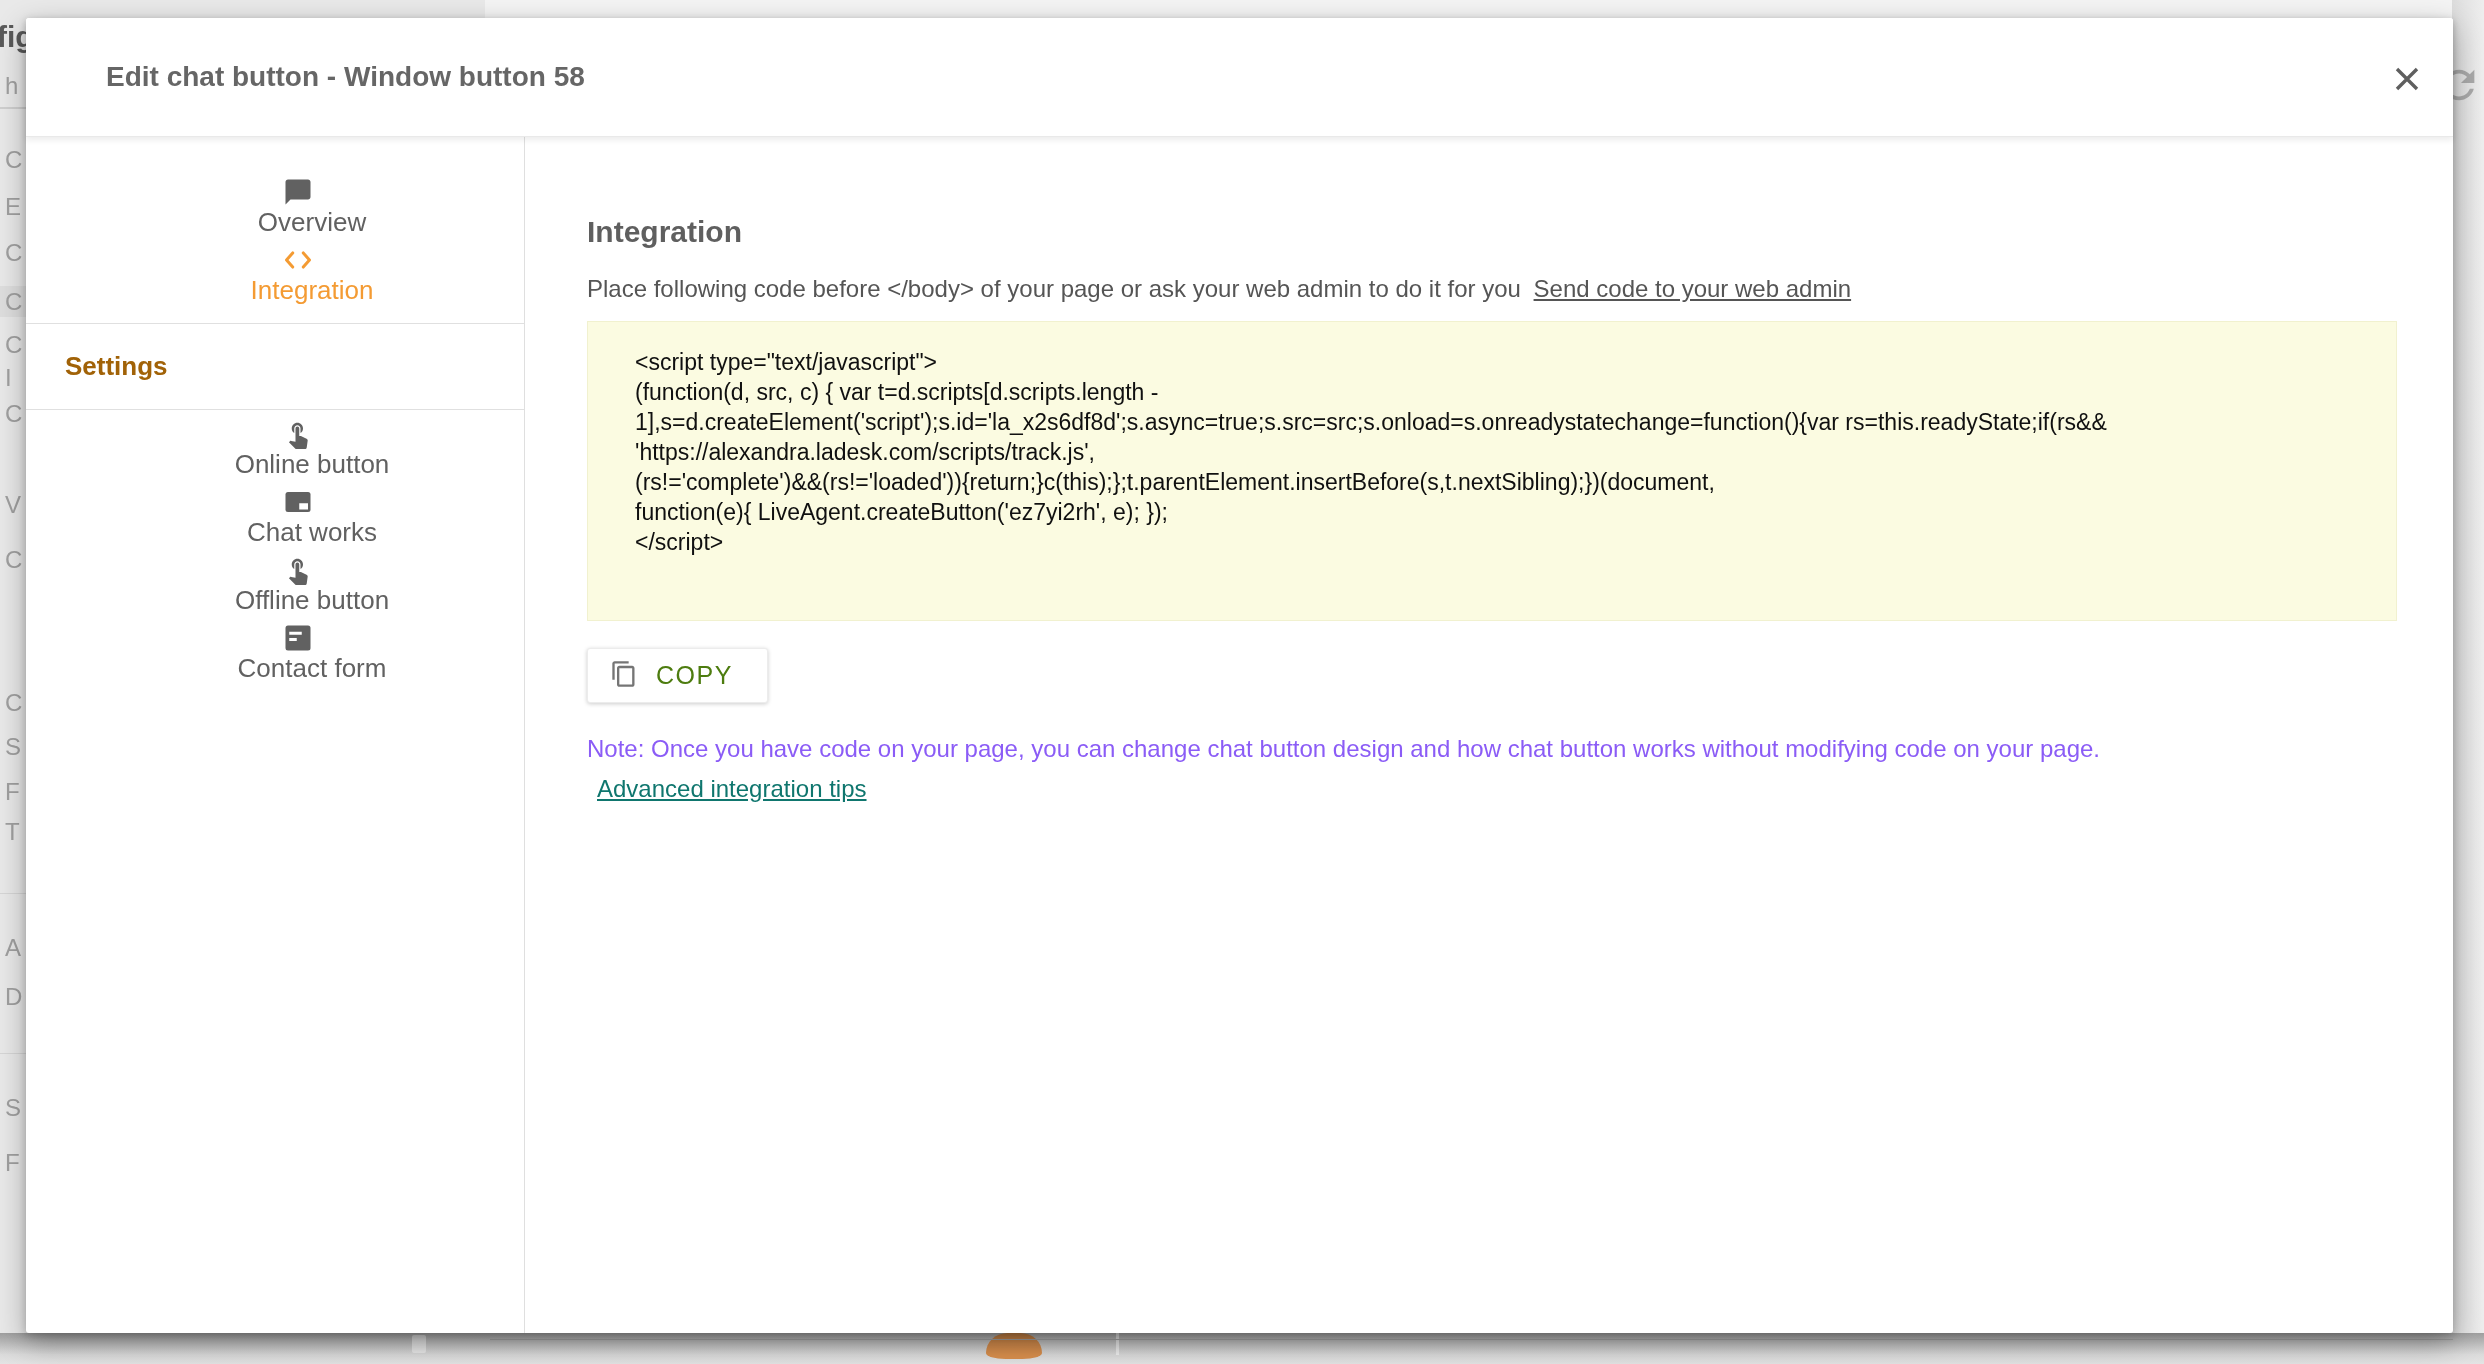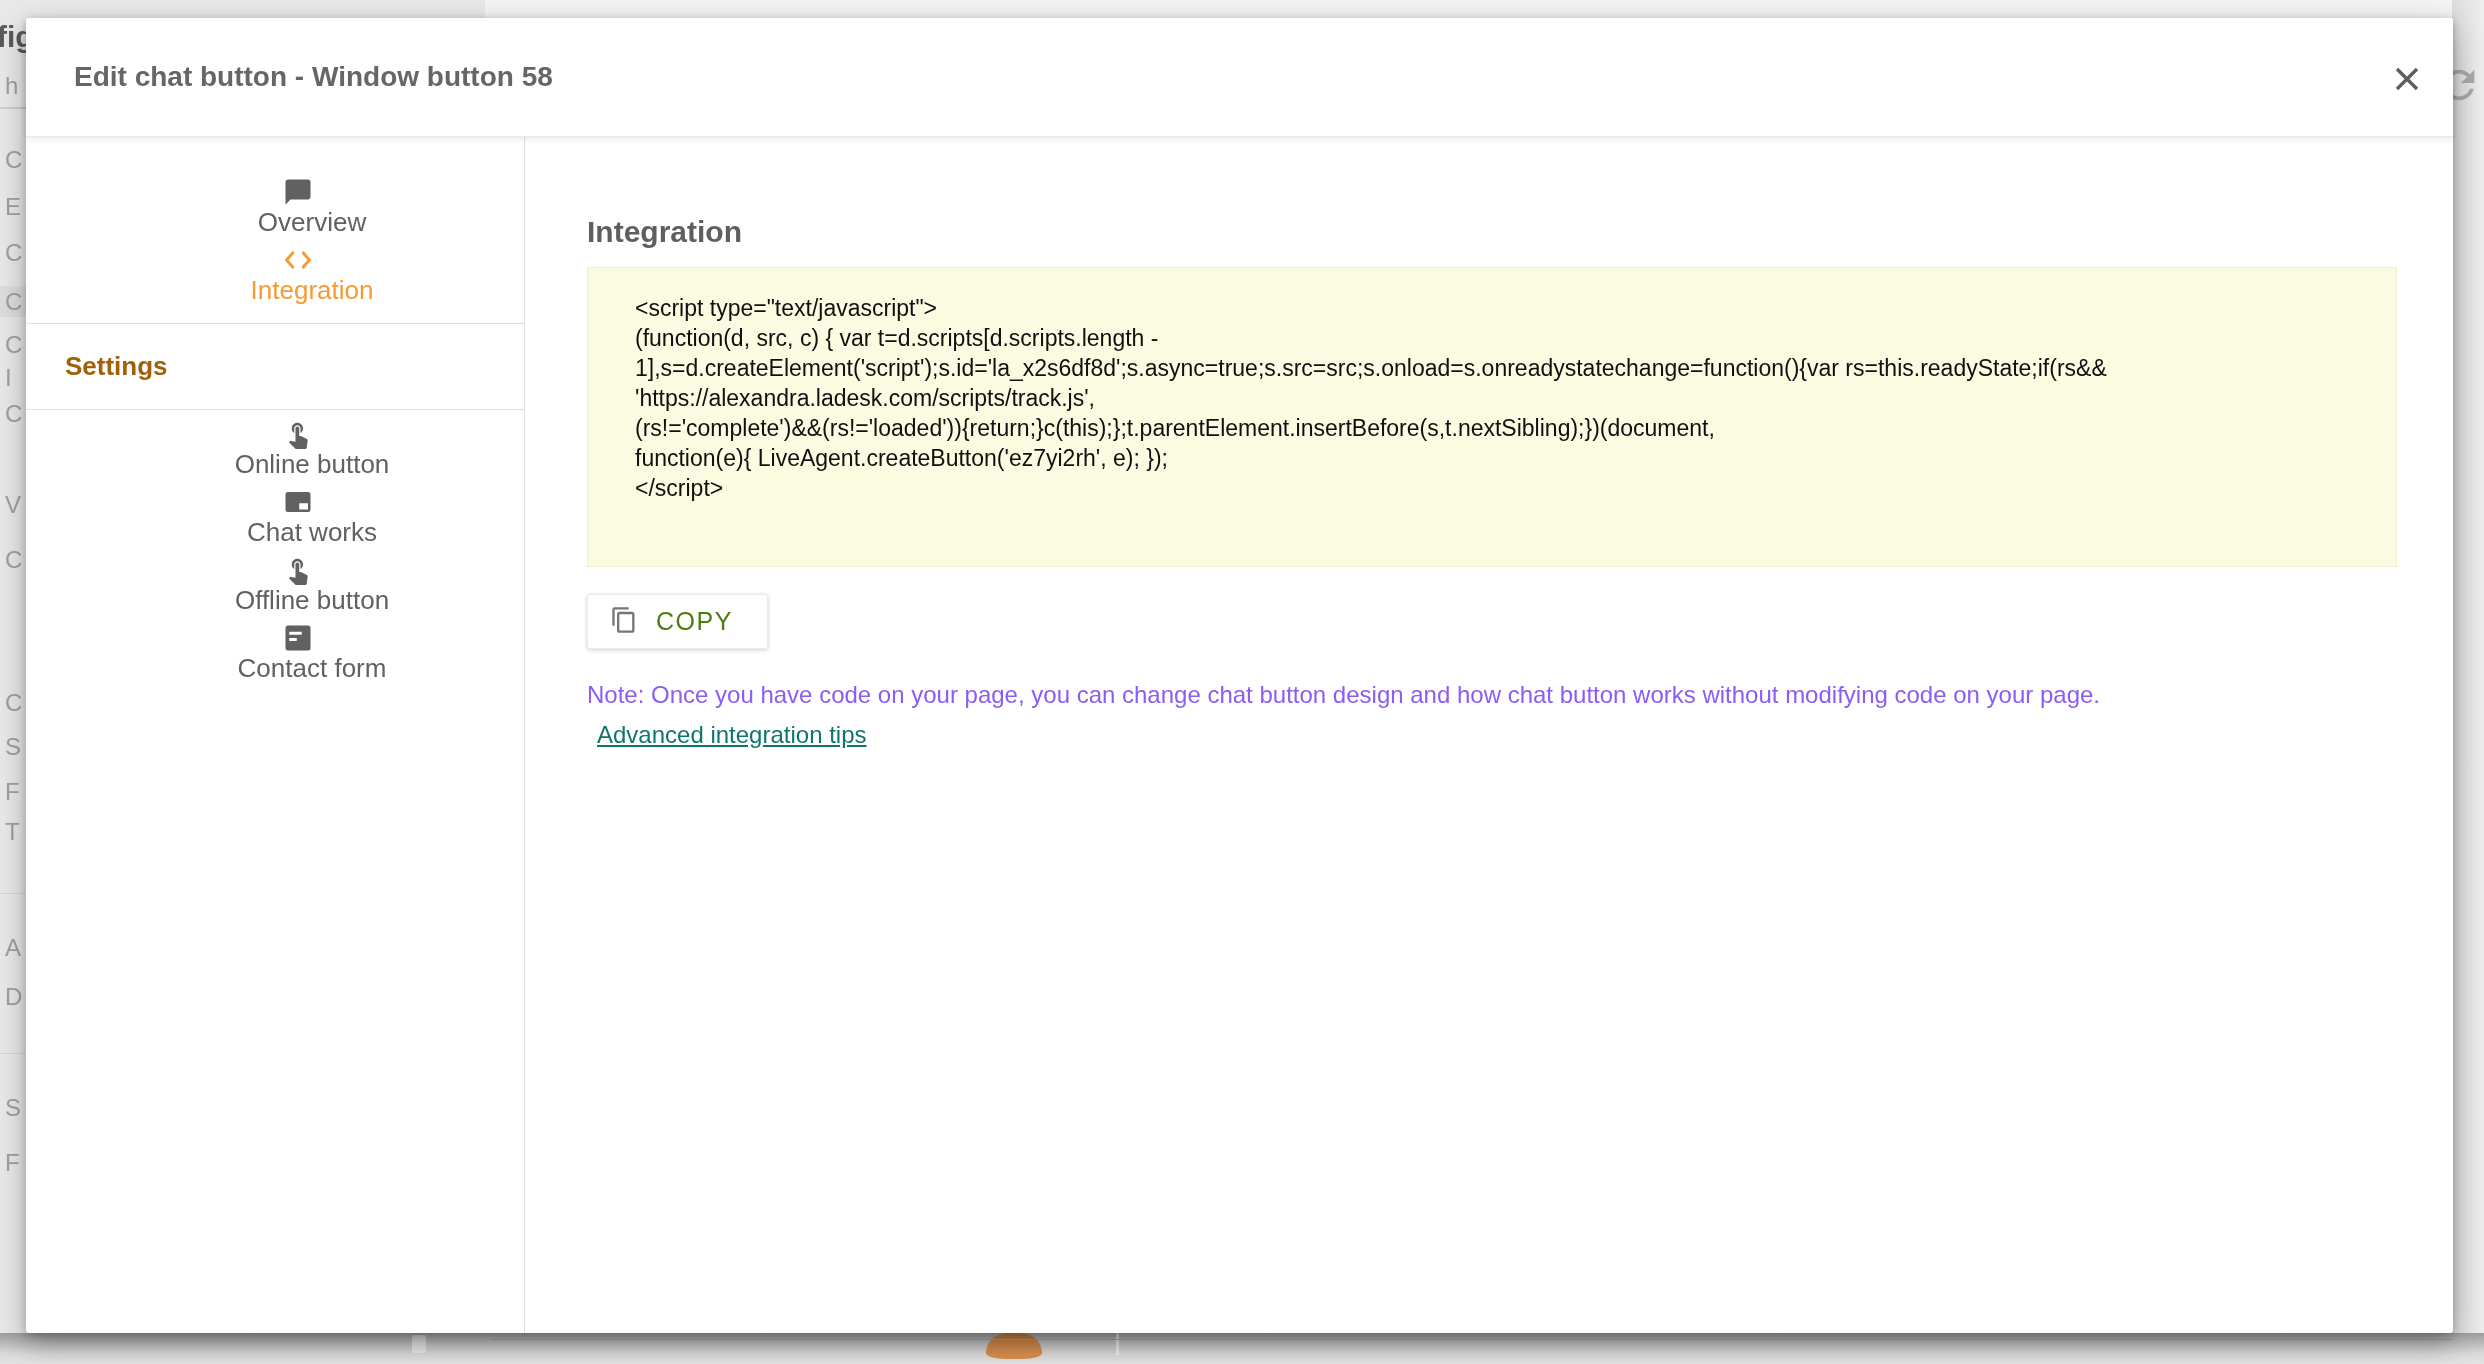--- a/index.html
+++ b/index.html
@@ -27,21 +27,21 @@
   .strip-edge { position:absolute; left:490px; top:6px; width:1963px; height:1px; background:#b0b0b0; }
   .chat-dot { position:absolute; left:986px; top:0; width:56px; height:26px;
     background:#d98f4d; border-radius:50% 50% 45% 45% / 100% 100% 30% 30%; }
 
   
   .modal { position:absolute; left:26px; top:18px; width:2427px; height:1315px;
     background:#ffffff; border-radius:3px; z-index:10;
     box-shadow:0 10px 30px rgba(0,0,0,0.30), 0 2px 8px rgba(0,0,0,0.18);
     display:flex; flex-direction:column; }
   .modal-header { position:relative; height:119px; flex:0 0 119px; display:flex; align-items:center;
-    padding:0 24px; border-bottom:1px solid #e9e9e9; box-shadow:0 3px 6px rgba(0,0,0,0.08); z-index:3;
+    padding:0 56px; border-bottom:1px solid #e9e9e9; box-shadow:0 3px 6px rgba(0,0,0,0.08); z-index:3;
     border-radius:3px 3px 0 0; background:#fff; }
   .modal-title { font-size:28px; font-weight:bold; color:#666666; padding-left:24px; }
   .close-btn { position:absolute; right:24px; top:40px; width:44px; height:44px; border:none; background:none;
     cursor:pointer; display:flex; align-items:center; justify-content:center; }
   .modal-body { flex:1; display:flex; min-height:0; }
 
   
   .sidebar { width:499px; flex:0 0 499px; border-right:1px solid #dfdfdf; padding-top:40px; }
   .side-item { height:68px; display:flex; align-items:center; padding-left:46px; cursor:pointer;flex-direction:column; }
   .side-item .ico { width:30px; height:30px; flex:0 0 30px; display:flex; align-items:center; justify-content:center; }
@@ -200,20 +200,24 @@
               </svg>
           </span>
           <span class="lbl">Contact form</span>
         </div>
       </div>
     </div>
 
     <div class="content">
       <h2>Integration</h2>
 
+      <div class="intro">
+        <span>Place following code before &lt;/body&gt; of your page or ask your web admin to do it for you</span>
+        <a>Send code to your web admin</a>
+      </div>
 
       <div class="code-box">
         <div class="code-line">&lt;script type="text/javascript"&gt;</div>
         <div class="code-line">(function(d, src, c) { var t=d.scripts[d.scripts.length -</div>
         <div class="code-line">1],s=d.createElement('script');s.id='la_x2s6df8d';s.async=true;s.src=src;s.onload=s.onreadystatechange=function(){var rs=this.readyState;if(rs&amp;&amp;</div>
         <div class="code-line">'https://alexandra.ladesk.com/scripts/track.js',</div>
         <div class="code-line">(rs!='complete')&amp;&amp;(rs!='loaded')){return;}c(this);};t.parentElement.insertBefore(s,t.nextSibling);})(document,</div>
         <div class="code-line">function(e){ LiveAgent.createButton('ez7yi2rh', e); });</div>
         <div class="code-line">&lt;/script&gt;</div>
       </div>

